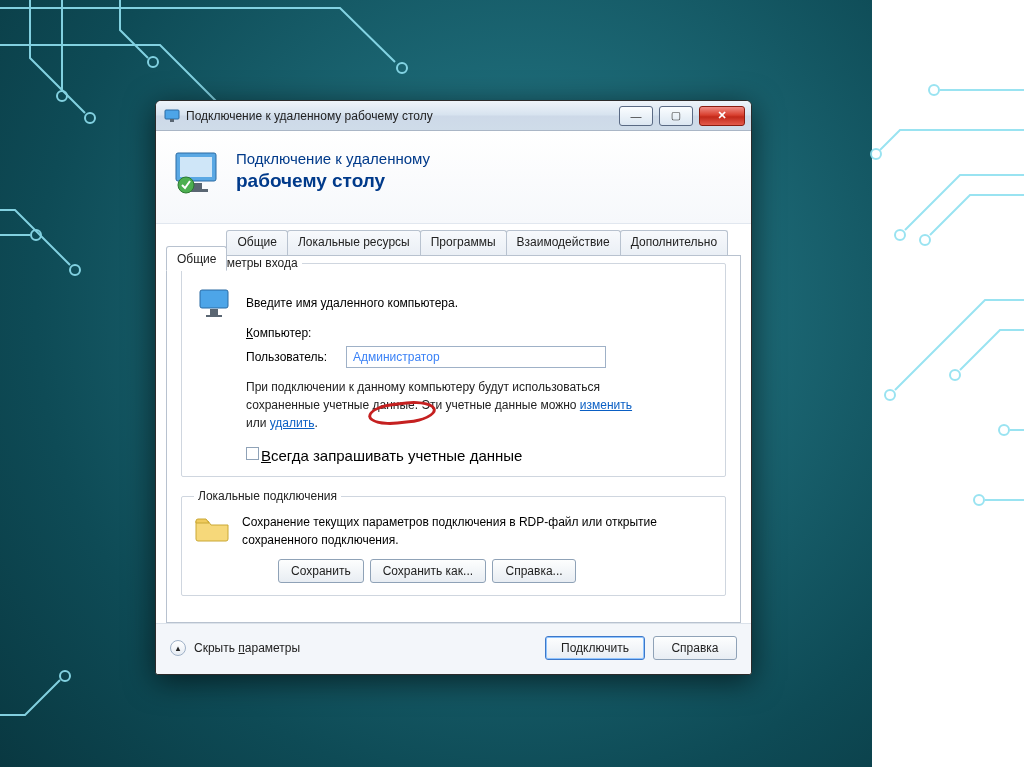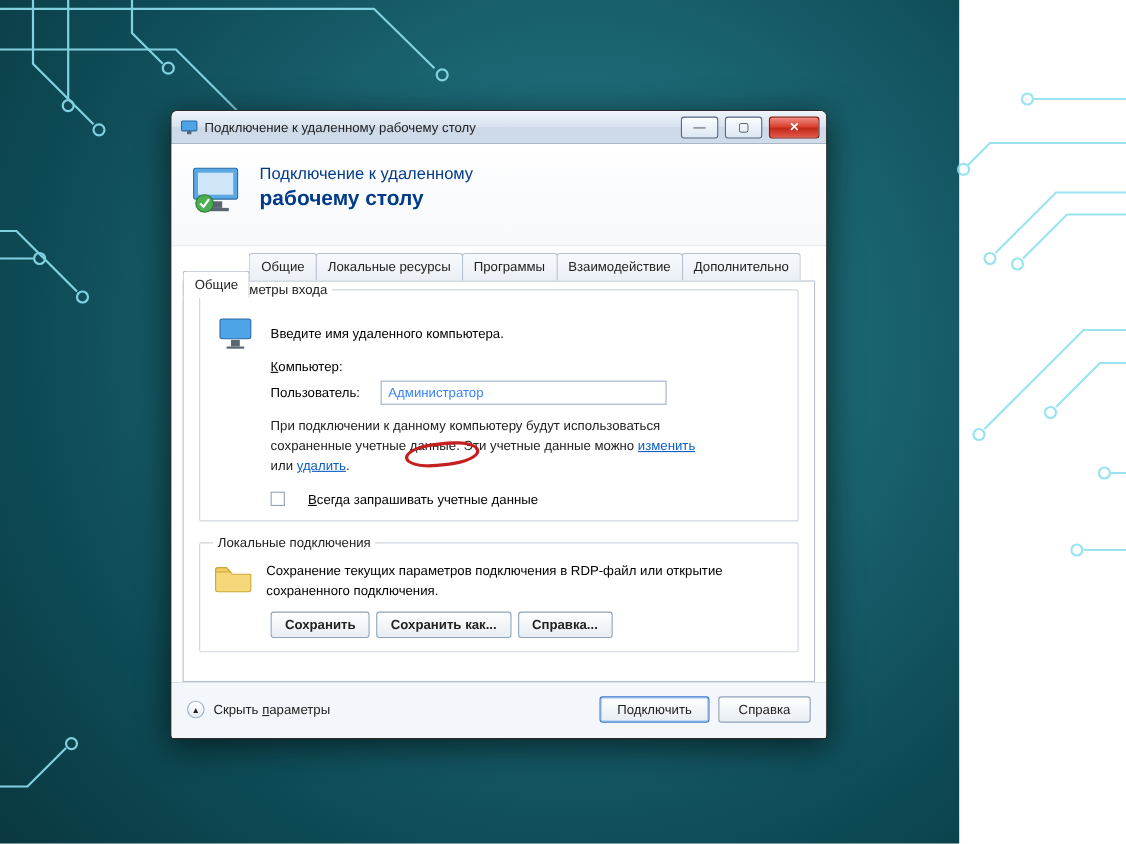--- a/index.html
+++ b/index.html
@@ -71,34 +71,34 @@
   .combo { width:260px; display:flex; align-items:center; justify-content:space-between; }
   .combo .arrow { border:1px solid #9fb1c7; width:18px; height:18px; display:flex; align-items:center; justify-content:center; background:linear-gradient(#fff,#e6ecf3); margin-right:-4px; font-size:9px; }
   .txt { width:260px; color:#3b82f6; display:flex; align-items:center; }
 
   .info-block { margin:10px 0 15px 52px; font-size:12px; color:#222; line-height:1.5; max-width:400px; position:relative; }
   .linklike { color:#0a5fc4; text-decoration:underline; cursor:default; }
   .ring {
     position:absolute; width:68px; height:22px; border:3px solid #c52020; border-radius:50%/60%;
     transform:rotate(-6deg); pointer-events:none;
   }
-  .chk-row { margin:4px 0 0 52px; font-size:12px; display:flex; gap:21px; }
+  .chk-row { margin:4px 0 0 52px; font-size:15px; display:flex; gap:2px; }
   .chk { width:13px; height:13px; border:1px solid #8fa2b7; background:#fff; }
 
   .btn {
     height:24px; min-width:84px; padding:0 12px; font-size:12px; color:#222;
     border:1px solid #8fa2b7; border-radius:3px;
     background:linear-gradient(#fdfefe,#e8edf3); cursor:default;
     display:inline-flex; align-items:center; justify-content:center;
   }
   .btn.primary { border-color:#3d78c9; box-shadow:0 0 0 1px #8fc4ff inset;margin-left:31px; }
 
   .conn-desc { display:flex; gap:12px; }
   .conn-desc .txtblk { font-size:12px; line-height:1.5; }
-  .conn-btns { display:flex; gap:6px; margin-top:10px; margin-left:52px;font-weight:bold; }
+  .conn-btns { display:flex; gap:6px; margin-top:10px; margin-left:84px; }
 
   .footer {
     display:flex; align-items:center; justify-content:space-between;
     padding:12px 14px 14px 14px; background:#f3f6fa; border-top:1px solid #dbe2ea;
     border-radius:0 0 3px 3px;
   }
   .footer .left { display:flex; align-items:center; gap:8px; font-size:12px; color:#222; }
   .footer .right { display:flex; gap:8px; }
   .collapse-icon { width:16px; height:16px; border:1px solid #9fb1c7; border-radius:50%; display:flex; align-items:center; justify-content:center; font-size:9px; background:linear-gradient(#fff,#e6ecf3); }
 

